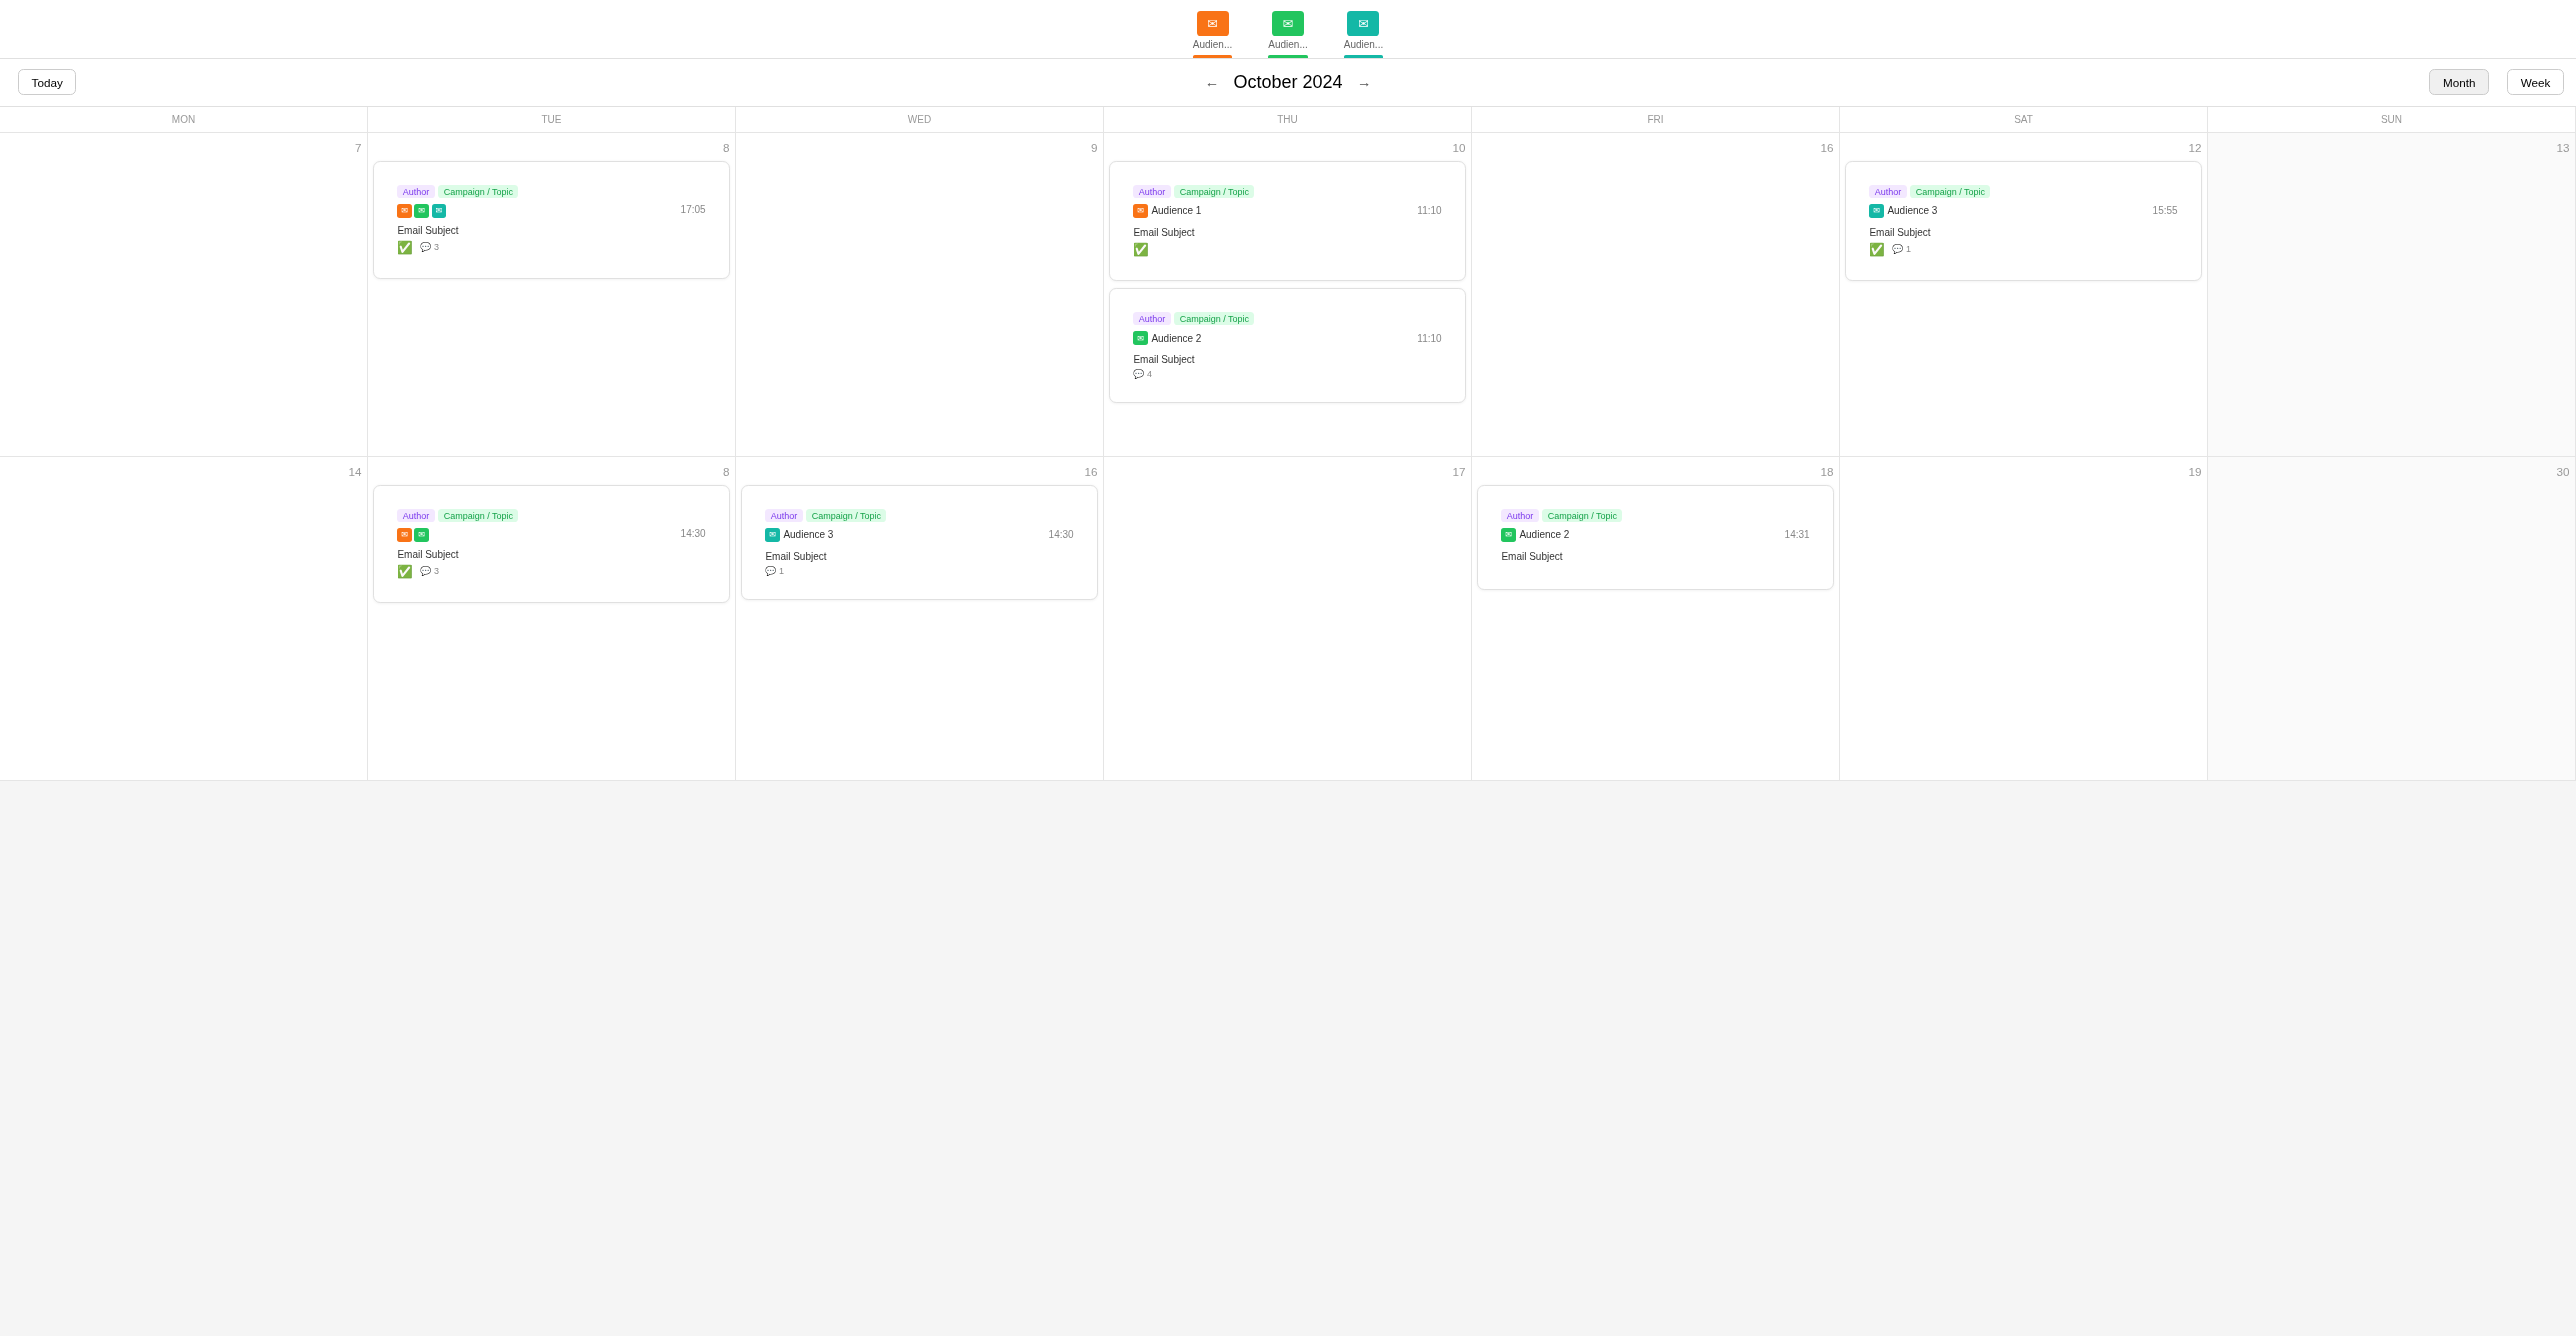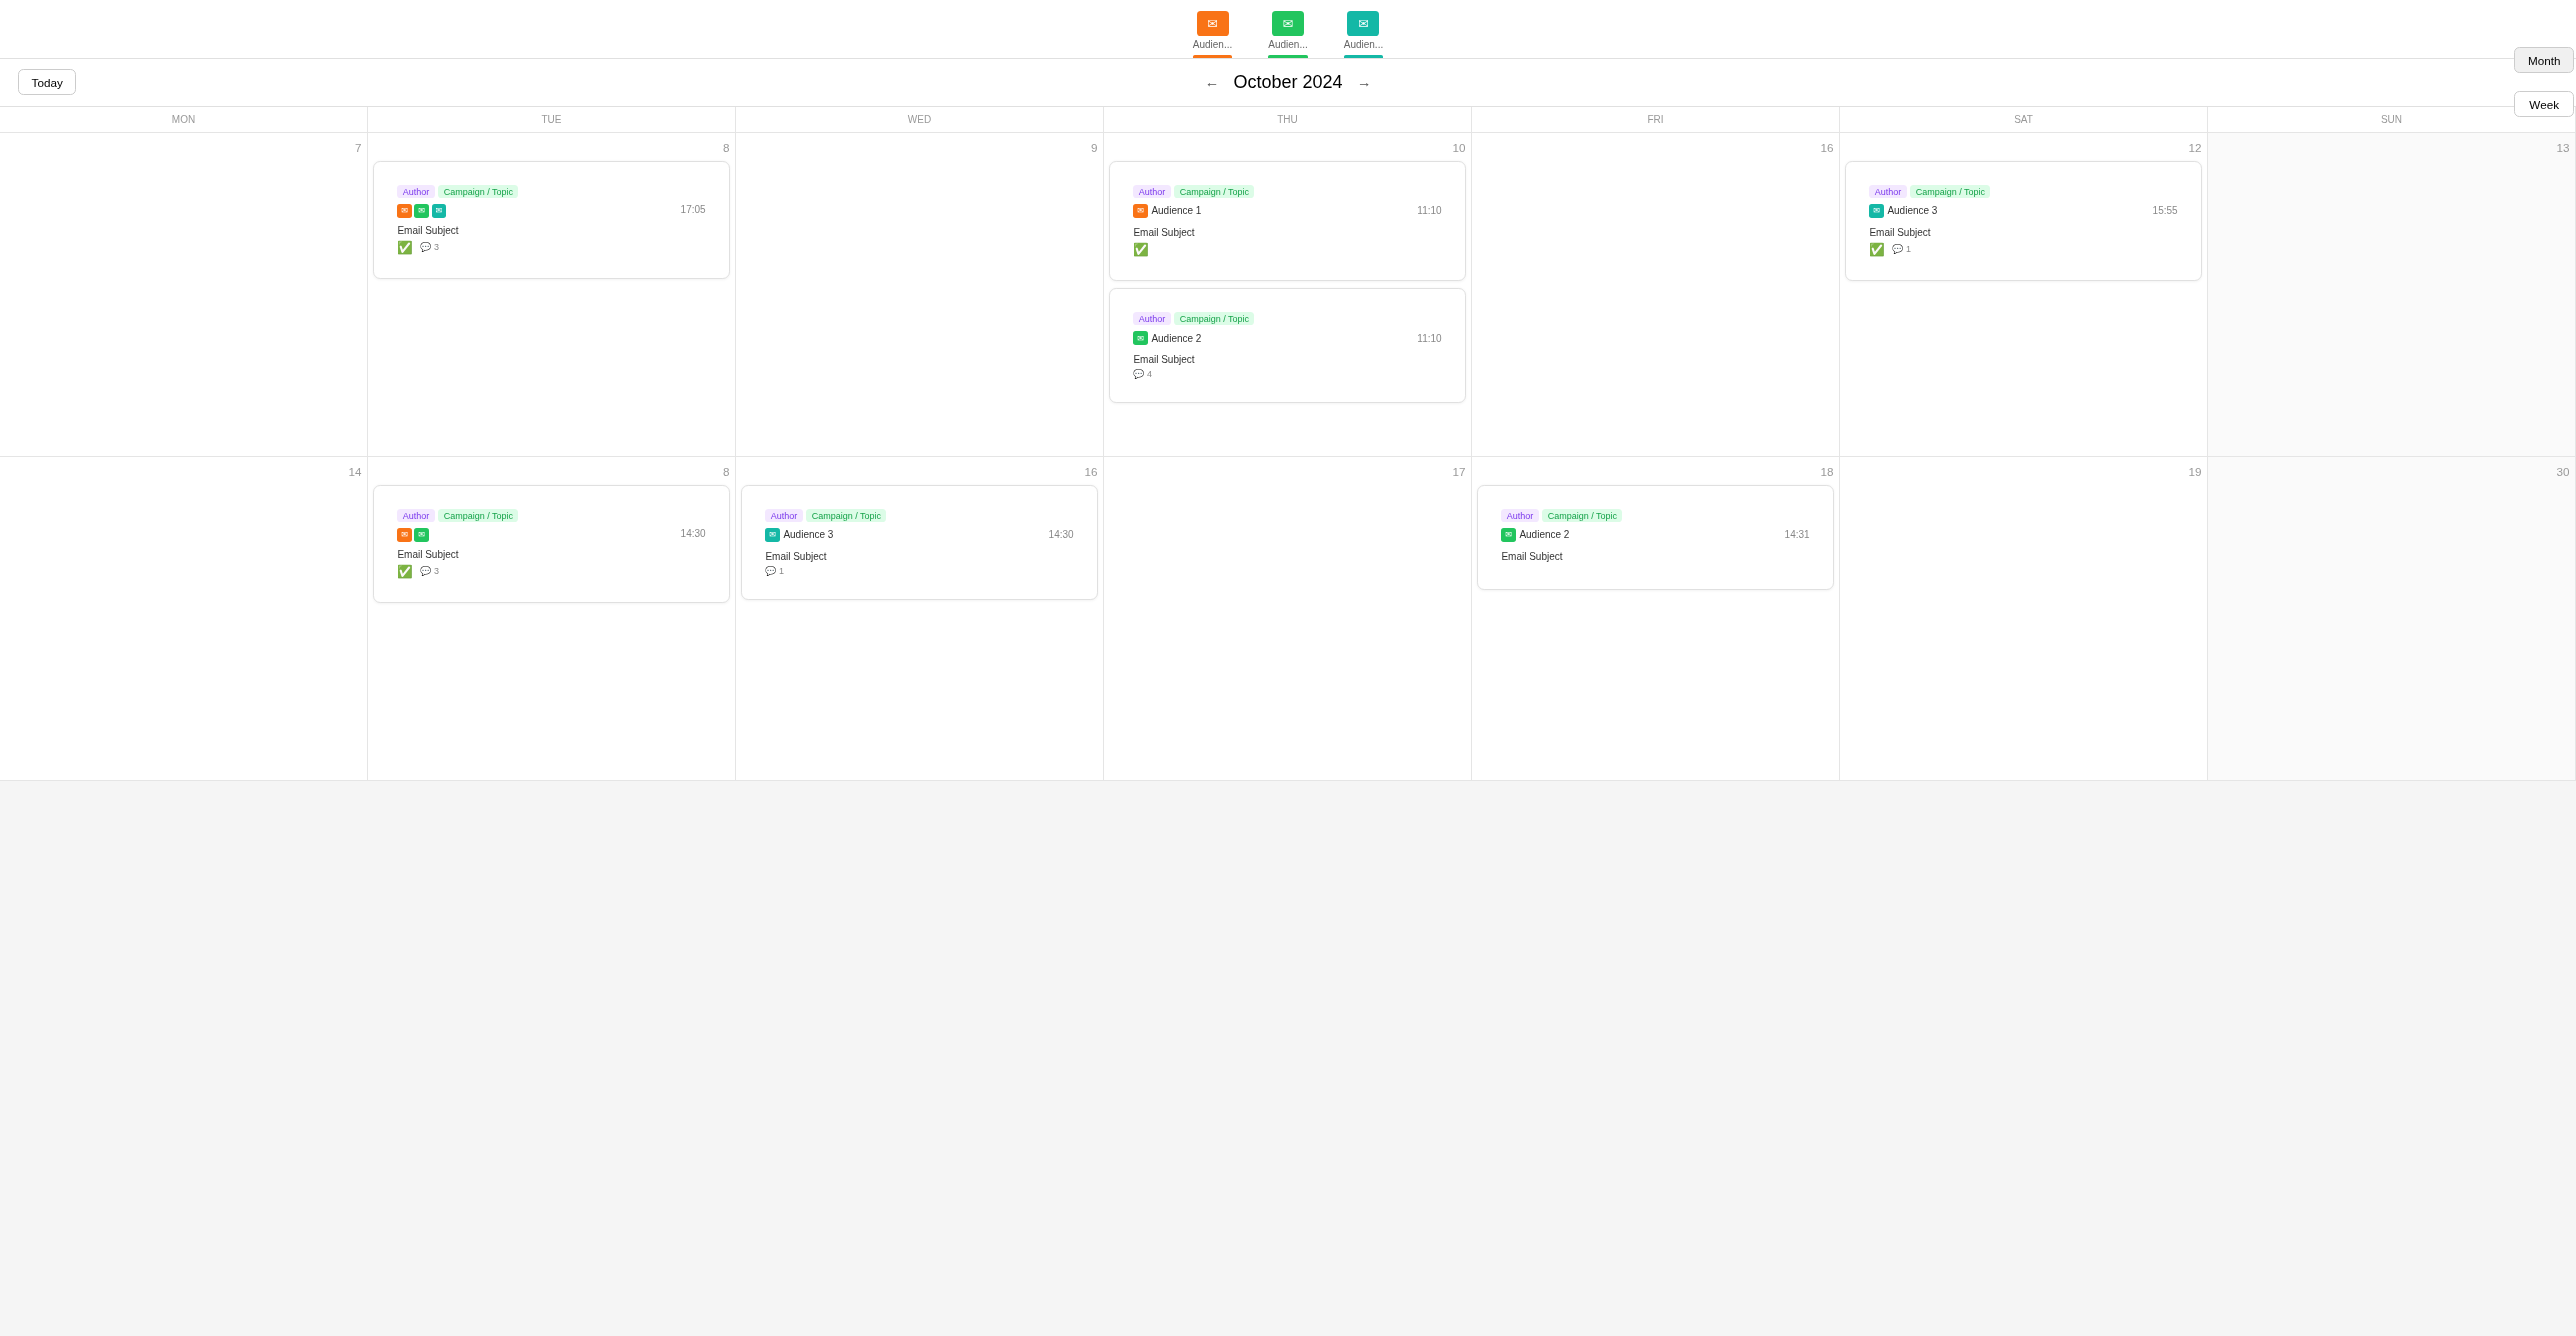--- a/index.html
+++ b/index.html
@@ -62,24 +62,23 @@
       left: 50%;
       transform: translateX(-50%);
       display: flex;
       align-items: center;
       gap: 14.4px;
     }
     .month-title { font-size: 18px; font-weight: 400; }
     .nav-arrow { cursor: pointer; font-size: 14.4px; color: #555; background: none; border: none; }
     .view-toggle {
       position: absolute;
-      right: 2px;
+      right: 12px;
       display: flex;
       gap: 18px;
-      flex-direction: column;
     }
     .view-btn {
       border: 0.9px solid #ccc;
       background: #fff;
       border-radius: 5.4px;
       padding: 5.4px 12.6px;
       font-size: 11.7px;
       cursor: pointer;
     }
     .view-btn.active { background: #f0f0f0; font-weight: 500; }

